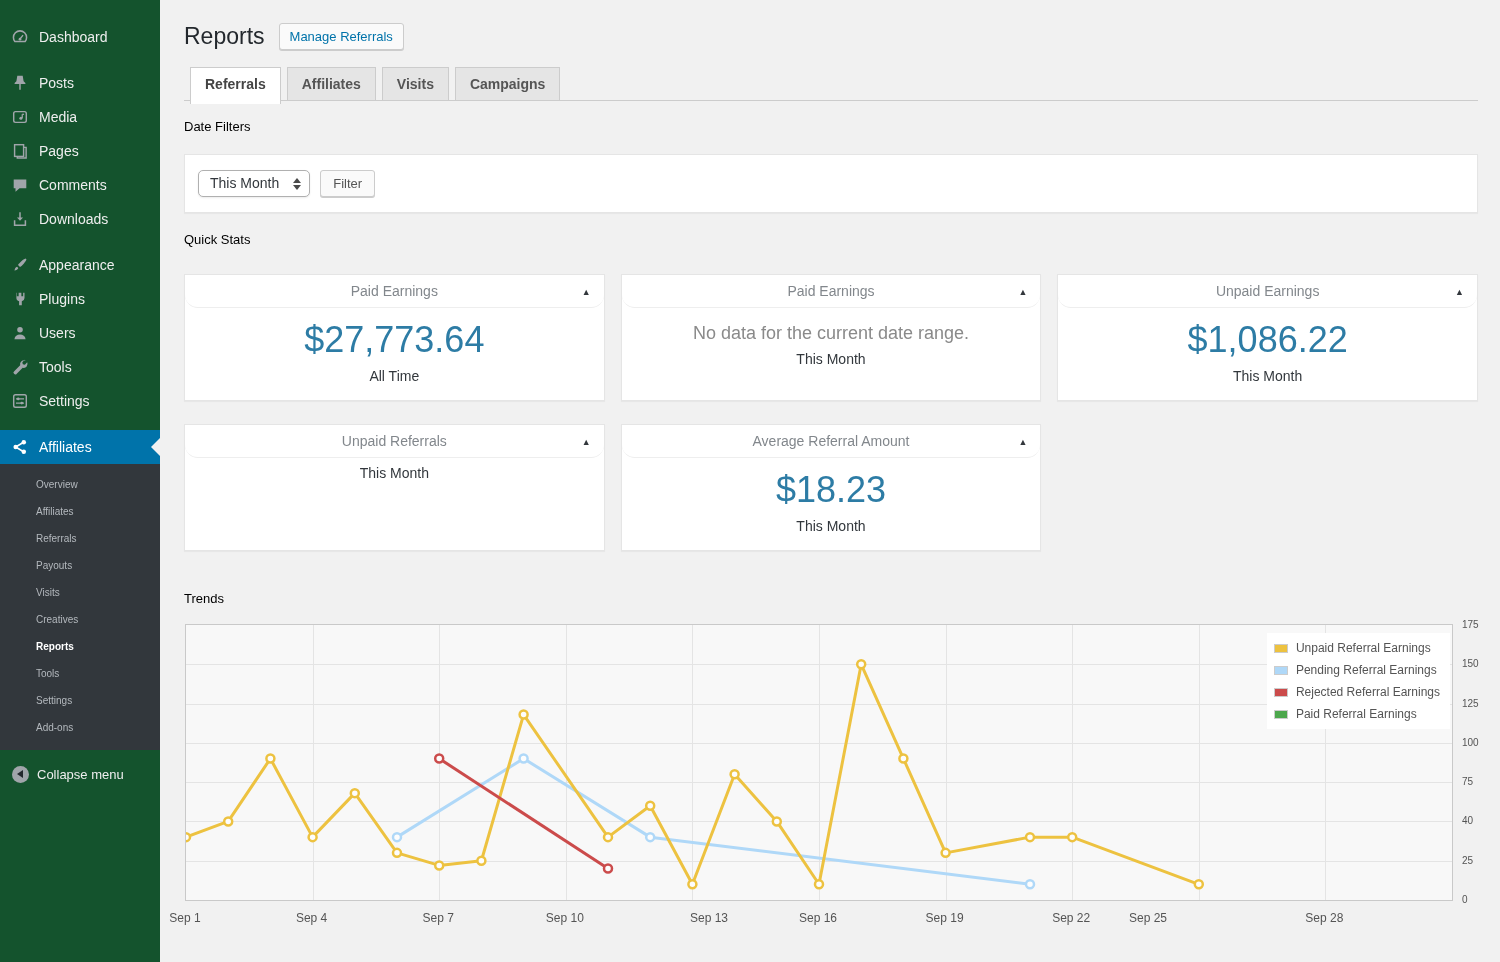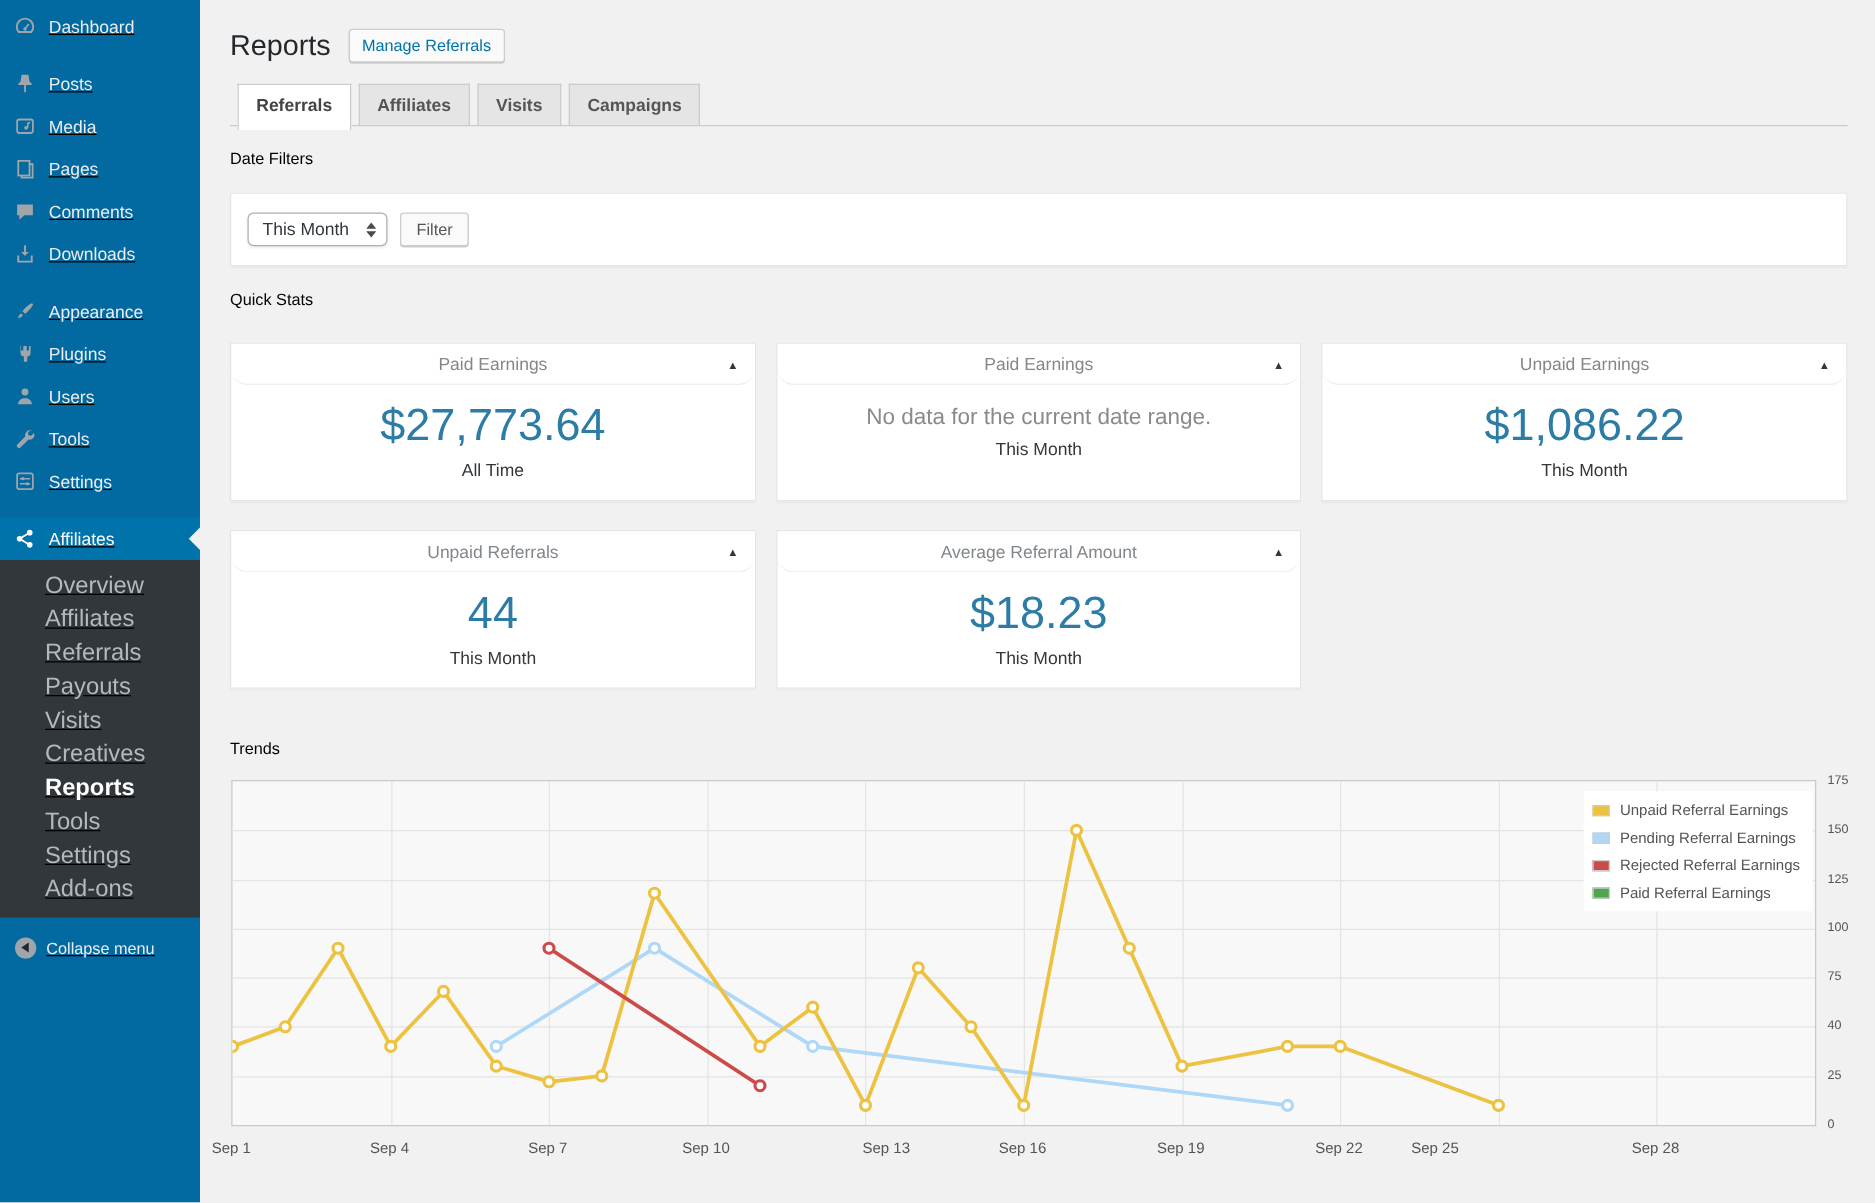--- a/index.html
+++ b/index.html
@@ -1,31 +1,31 @@
 <!DOCTYPE html>
 <html><head>
 <meta charset="utf-8">
 <style>
   * { margin:0; padding:0; box-sizing:border-box; }
   html,body { width:1500px; height:962px; overflow:hidden; }
   body { font-family:"Liberation Sans","DejaVu Sans",sans-serif; background:#f1f1f1; }
   .app { width:1500px; height:962px; display:flex; }
 
   
-  .sidebar { width:160px; flex:0 0 160px; background:#0369a1; padding-top:4px; position:relative;text-decoration:underline; }
+  .sidebar { width:160px; flex:0 0 160px; background:#14532d; padding-top:20px; position:relative; }
   .menu-item { height:34px; display:flex; align-items:center; gap:9px; padding-left:10px;
                font-size:14px; color:#eee; cursor:pointer; position:relative; }
   .micon { width:20px; height:20px; flex:0 0 20px; color:#a0a5aa; display:flex; align-items:center; justify-content:center; }
   .menu-gap { height:12px; }
   .menu-item.active { background:#0073aa; color:#fff; }
   .menu-item.active .micon { color:#fff; }
   .side-arrow { position:absolute; right:0; top:50%; margin-top:-9px; width:0; height:0;
                 border:9px solid transparent; border-right-color:#f1f1f1; border-left:none; }
   .submenu { background:#32373c; padding:7px 0 9px; }
-  .submenu-item { padding:6px 12px 6px 36px; font-size:19px; line-height:15px; color:#b4b9be; cursor:pointer; }
+  .submenu-item { padding:6px 12px 6px 36px; font-size:10px; line-height:15px; color:#b4b9be; cursor:pointer; }
   .submenu-item.current { color:#fff; font-weight:700; }
   .collapse-item { margin-top:7px; height:34px; display:flex; align-items:center; gap:8px; padding-left:12px;
                    font-size:13px; color:#eee; cursor:pointer; }
   .collapse-circle { width:17px; height:17px; border-radius:50%; background:#a0a5aa; display:flex; align-items:center; justify-content:center; }
   .collapse-tri { width:0; height:0; border:4px solid transparent; border-right:6px solid #23282d; border-left:none; margin-right:2px; }
 
   
   .main { flex:1; padding:0 22px 0 24px; position:relative; }
   .title-row { display:flex; align-items:center; padding-top:22px; }
   h1.page-title { font-size:23px; font-weight:400; color:#23282d; line-height:29px; }
@@ -277,21 +277,20 @@
           <div class="stat-value">$1,086.22</div>
           <div class="stat-caption">This Month</div>
         </div>
       </div>
       <div class="card">
         <div class="card-h">
           <span>Unpaid Referrals</span>
           <span class="card-toggle">▲</span>
         </div>
         <div class="card-b">
-          <div class="stat-value">44</div>
           <div class="stat-caption">This Month</div>
         </div>
       </div>
       <div class="card">
         <div class="card-h">
           <span>Average Referral Amount</span>
           <span class="card-toggle">▲</span>
         </div>
         <div class="card-b">
           <div class="stat-value">$18.23</div>

